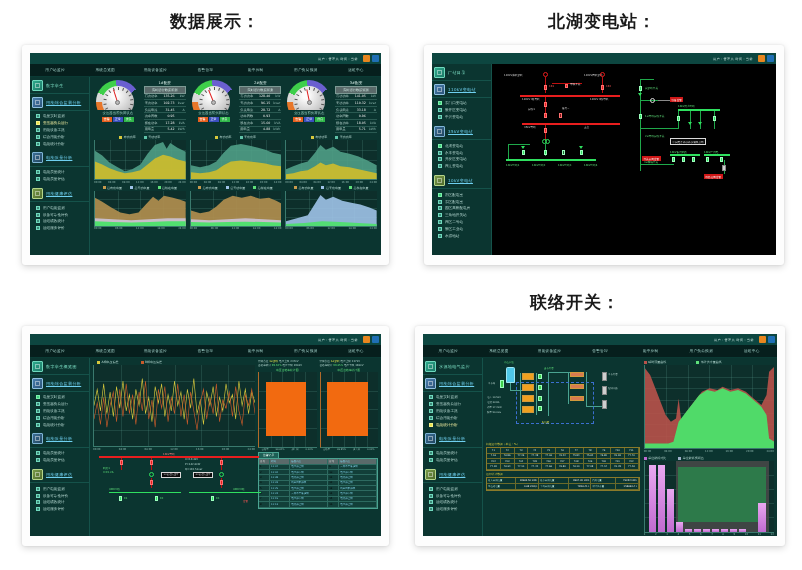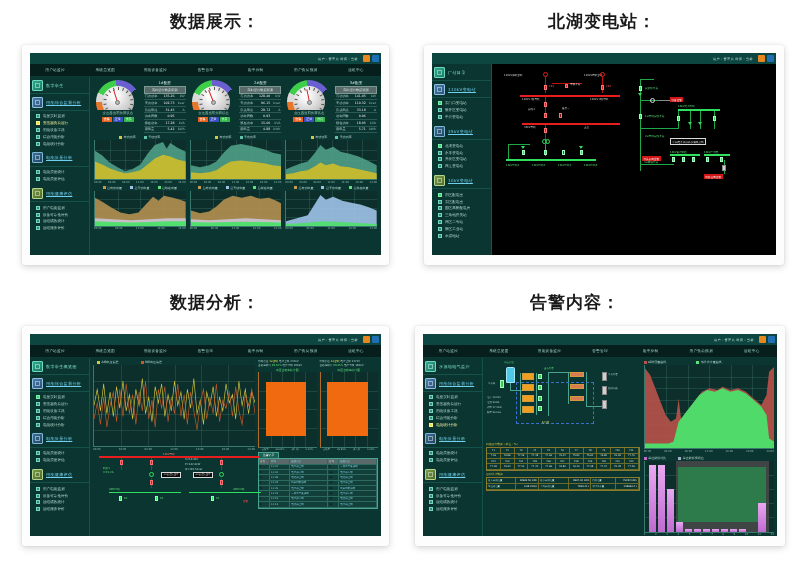--- a/index.html
+++ b/index.html
@@ -253,22 +253,21 @@
   .bb-ov { position:absolute; background:#4a4a4a; opacity:.82; }
   .bb-gr { position:absolute; background:#2d7a4a; }
 </style>
 </head>
 <body>
 
 <div class="page">
 
   <div class="sect-title t1">数据展示：</div>
   <div class="sect-title t2">北湖变电站：</div>
-  <div class="sect-title t3">数据分析：</div>
-  <div class="sect-title t4">告警内容：</div>
+  <div class="sect-title t4">联络开关：</div>
 
   <div class="card c1">
     <div class="app">
 
       <div class="titlebar">
         <span class="tb-text">用户：管理员   时间：当前</span>
         <span class="tb-ico tb-orange"></span>
         <span class="tb-ico tb-blue"></span>
       </div>
 

